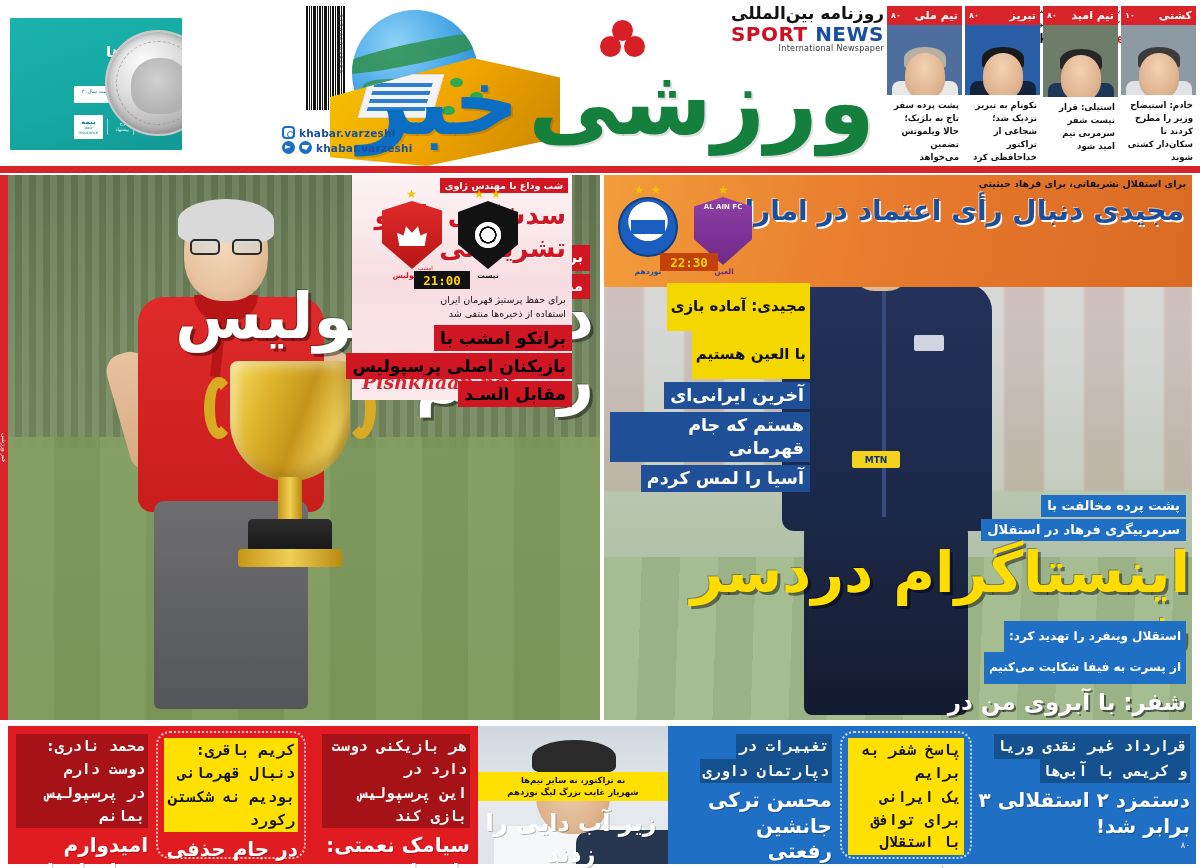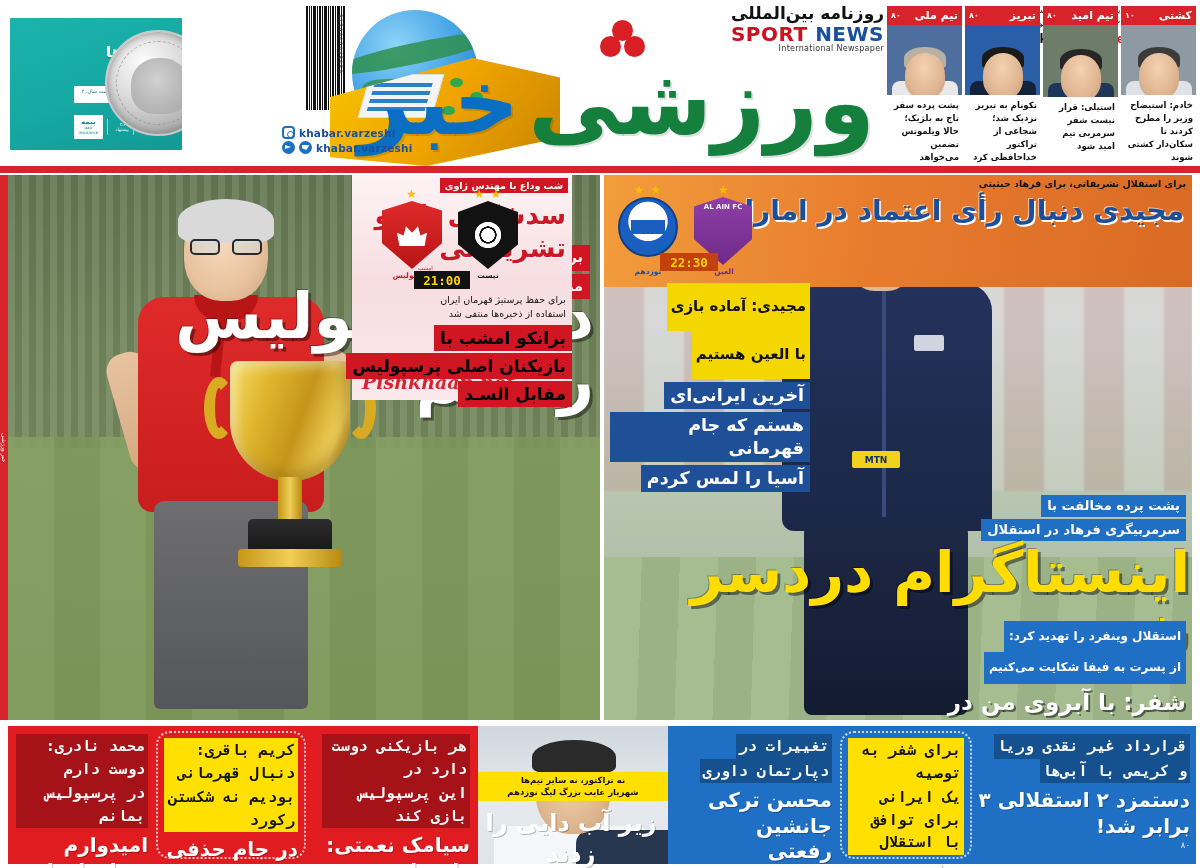--- a/index.html
+++ b/index.html
@@ -658,21 +658,21 @@
       <div class="kick kick-blue">
         <span>قرارداد غیر نقدی وریا</span><br>
         <span>و کریمی با آبی‌ها</span>
       </div>
       <div class="hl">دستمزد ۲ استقلالی ۳ برابر شد!</div>
       <div class="pg">۸۰</div>
     </div>
 
     <div class="bcell rounded-box" style="left:840px; top:5px; width:132px; height:128px; padding:5px 6px;">
       <div class="kick kick-byellow">
-        <span>برای شفر به توصیه</span><br>
+        <span>پاسخ شفر به برایم</span><br>
         <span>یک ایرانی برای توافق با استقلال</span>
       </div>
       <div class="hl">پول استقلال برایم کافی است تخفیف نمی‌دهم</div>
 
     </div>
 
     <div class="bcell" style="left:690px; top:8px; width:142px;">
       <div class="kick kick-blue">
         <span>تغییرات در</span><br>
         <span>دپارتمان داوری</span>

